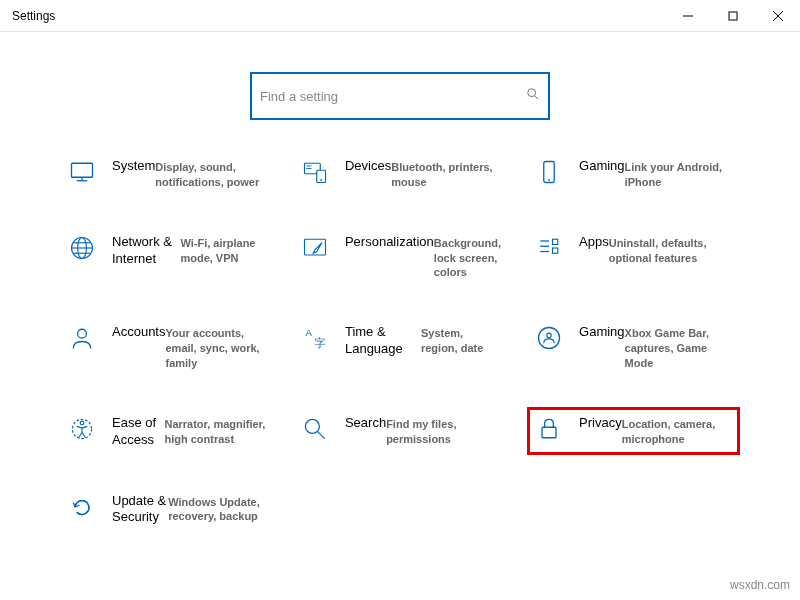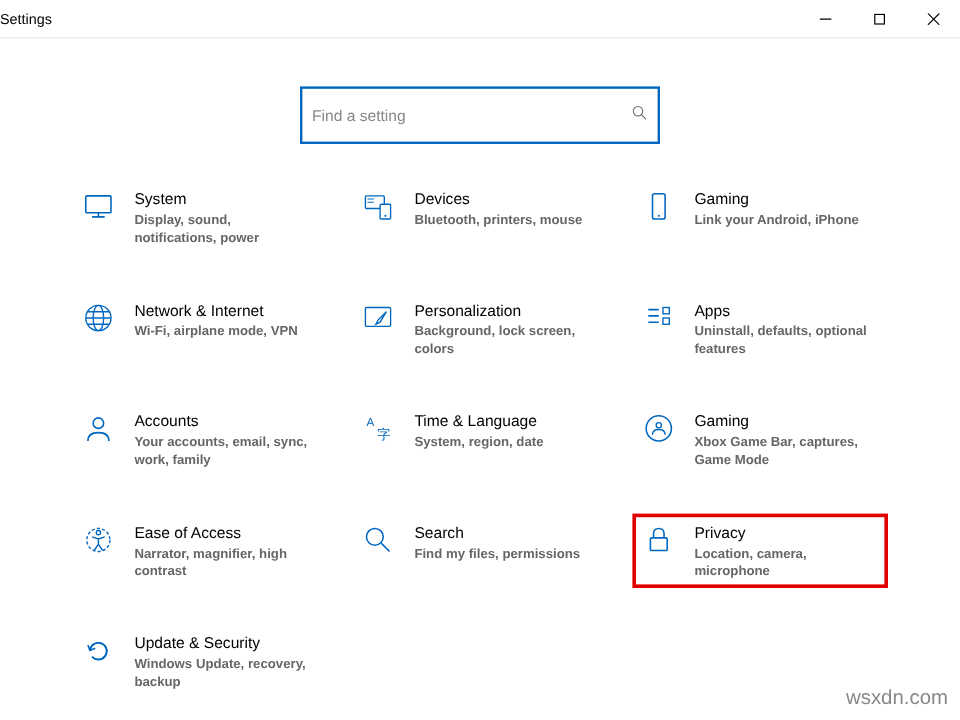--- a/index.html
+++ b/index.html
@@ -13,20 +13,21 @@
       width: 800px;
       height: 600px;
       overflow: hidden;
       position: relative;
     }
     .titlebar {
       height: 32px;
       display: flex;
       align-items: center;
       justify-content: space-between;
+      padding-left: 12px;
       border-bottom: 1px solid #e5e5e5;
     }
     .titlebar-title {
       font-size: 12px;
       color: #000;
     }
     .window-controls {
       display: flex;
       height: 100%;
     }
@@ -96,41 +97,41 @@
       height: 32px;
       flex-shrink: 0;
       display: flex;
       align-items: center;
       justify-content: center;
       color: #0067c0;
       margin-right: 14px;
     }
     .tile-text {
       display: flex;
-      flex-direction: column;
+      flex-direction: row;
       padding-top: 2px;
     }
     .tile-title {
       font-size: 13px;
       color: #000;
       line-height: 1.3;
     }
     .tile-desc {
       font-size: 11px;
       color: #666;
       line-height: 1.35;
       margin-top: 2px;
       max-width: 150px;
       font-weight: bold;
     }
     .watermark {
       position: absolute;
       bottom: 8px;
       right: 10px;
-      font-size: 17px;
+      font-size: 12px;
       color: #888;
     }
   </style>
 </head>
 <body>
 
 <div class="titlebar">
   <div class="titlebar-title">Settings</div>
   <div class="window-controls">
     <div class="win-btn">

